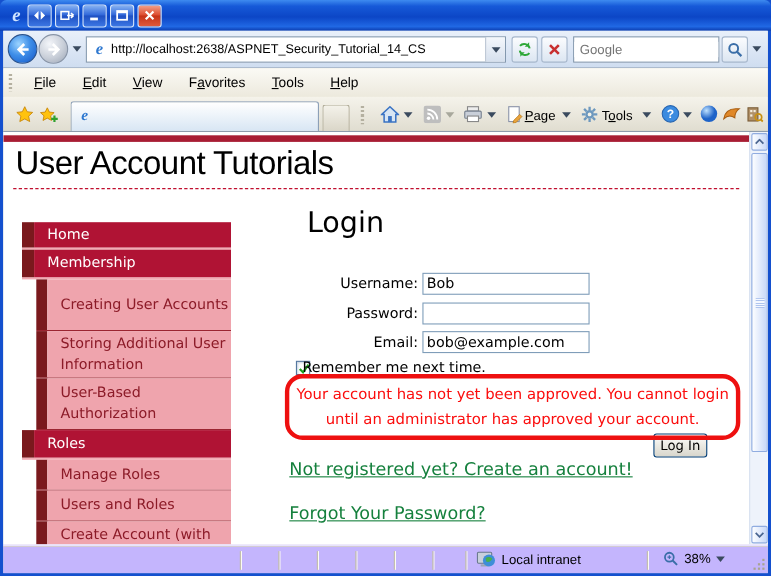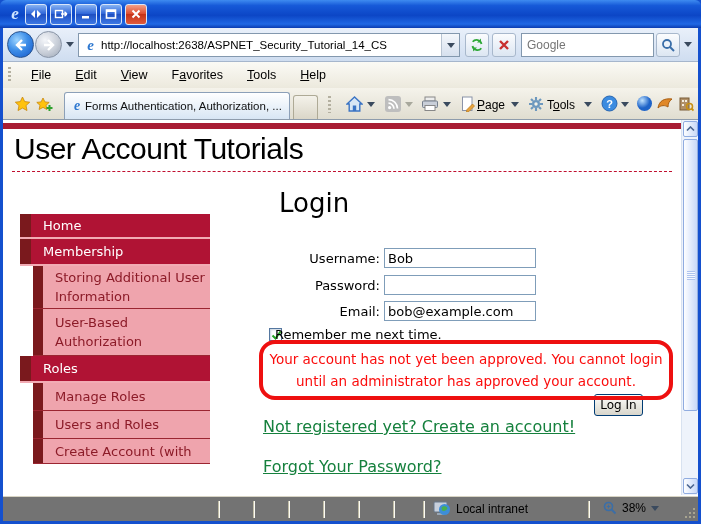--- a/index.html
+++ b/index.html
@@ -73,21 +73,21 @@
     background:repeating-linear-gradient(180deg,#B4B0A0 0 2px,transparent 2px 4px);}
   .tlabel{position:absolute;top:10px;font-size:12px;color:#000;}
   .tcaret{position:absolute;top:14px;}
   
   .content{position:absolute;top:92px;left:0;right:0;height:375px;background:#fff;overflow:hidden;}
   .redbar{position:absolute;top:3px;left:0;right:17px;height:6px;background:#A81D33;}
   .site-title{position:absolute;left:11px;top:12px;font-size:30px;color:#000;
     font-family:"Liberation Sans",sans-serif;letter-spacing:-0.5px;}
   .dashline{position:absolute;left:9px;right:26px;top:51px;border-top:1px dashed #C00F2F;}
   
-  .sidebar{position:absolute;left:17px;top:94px;width:190px;font-family:"DejaVu Sans",sans-serif;}
+  .sidebar{position:absolute;left:17px;top:82px;width:190px;font-family:"DejaVu Sans",sans-serif;}
   .srow{display:flex;align-items:center;}
   .srow .strip{flex:none;align-self:stretch;background:#7A191D;}
   .lvl1 .strip{width:11px;}
   .lvl2{margin-left:13px;}
   .lvl2 .strip{width:10px;}
   .lvl1 .sbody{flex:1;align-self:stretch;background:#B01334;color:#FFF;
     display:flex;align-items:center;padding-left:12px;font-size:13px;}
   .lvl2 .sbody{flex:1;align-self:stretch;background:#EFA4AD;color:#8C1B28;
     display:flex;align-items:center;padding-left:12px;font-size:13px;line-height:19px;}
   .lvl1{border-bottom:2px solid #F2ABB4;}
@@ -119,21 +119,21 @@
     border-left:1px solid #D8E2F0;}
   .sbtn{position:absolute;left:1px;width:15px;height:16px;border:1px solid #90ACE0;border-radius:2px;
     background:linear-gradient(90deg,#FDFEFF,#C8D8F8);display:flex;align-items:center;justify-content:center;}
   .sup{top:1px;}
   .sdown{bottom:1px;}
   .sthumb{position:absolute;left:1px;top:19px;width:15px;height:272px;border:1px solid #90ACE0;
     border-radius:2px;background:linear-gradient(90deg,#FDFEFF,#C8D8F8);}
   .sgrip{position:absolute;left:3px;top:131px;width:8px;height:9px;
     background:repeating-linear-gradient(180deg,#AFC4EE 0 1px,#F4F8FF 1px 2px);}
   
-  .statusbar{position:absolute;top:467px;left:0;right:0;height:26px;background:#737373;
+  .statusbar{position:absolute;top:467px;left:0;right:0;height:26px;background:#c4b5fd;
     border-top:1px solid #fff;box-shadow:inset 0 1px 0 #D8D4C4;font-size:12px;color:#000;}
   .sdiv{position:absolute;top:5px;width:1px;height:17px;background:#C2BEA8;box-shadow:1px 0 0 #FCFBF4;}
   .zone{position:absolute;left:430px;top:5px;display:flex;align-items:center;gap:5px;}
   .zoomctl{position:absolute;left:600px;top:5px;display:flex;align-items:center;gap:5px;}
   .rgrip{position:absolute;right:3px;bottom:3px;width:2px;height:2px;background:#A8A490;
     box-shadow:0 0 0 #A8A490,-4px 0 0 #A8A490,-8px 0 0 #A8A490,0 -4px 0 #A8A490,-4px -4px 0 #A8A490,0 -8px 0 #A8A490;}
 </style>
 </head>
 <body>
 
@@ -239,21 +239,20 @@
       </span>
       <span class="ticon" style="left:33px">
         <svg width="18" height="16" viewBox="0 0 18 16">
             <path d="M7 2l1.9 3.9 4.3.5-3.2 2.9.9 4.2L7 11.4l-3.9 2.1.9-4.2L.8 6.4l4.3-.5z" fill="#FFC20E" stroke="#C8860A" stroke-width=".8"></path>
             <path d="M13.5 9v6M10.5 12h6" stroke="#2FA12F" stroke-width="2"></path>
           </svg>
       </span>
 
       <div class="tab">
         <span class="elogo">e</span>
-        <span class="tabtitle">Forms Authentication, Authorization, ...</span>
       </div>
       <span class="stubtab"></span>
       <span class="tsep" style="left:325px"></span>
 
       <span class="ticon" style="left:342px">
         <svg width="17" height="16" viewBox="0 0 17 16">
             <path d="M8.5 1L1 8h2.2v7h10.6V8H16z" fill="#D8E6F4" stroke="#3B74C4" stroke-width="1.4"></path>
             <rect x="6.8" y="9.5" width="3.4" height="5.5" fill="#3B74C4"></rect>
           </svg>
       </span>
@@ -340,20 +339,24 @@
       <div class="dashline"></div>
 
       <div class="sidebar">
         <div class="srow lvl1 h25">
             <span class="strip"></span>
             <span class="sbody">Home</span>
           </div>
         <div class="srow lvl1 h27">
             <span class="strip"></span>
             <span class="sbody">Membership</span>
+          </div>
+        <div class="srow lvl2 h47">
+            <span class="strip"></span>
+            <span class="sbody">Creating User Accounts</span>
           </div>
         <div class="srow lvl2 h43">
             <span class="strip"></span>
             <span class="sbody">Storing Additional User Information</span>
           </div>
         <div class="srow lvl2 h47">
             <span class="strip"></span>
             <span class="sbody">User-Based Authorization</span>
           </div>
         <div class="srow lvl1 h27">

